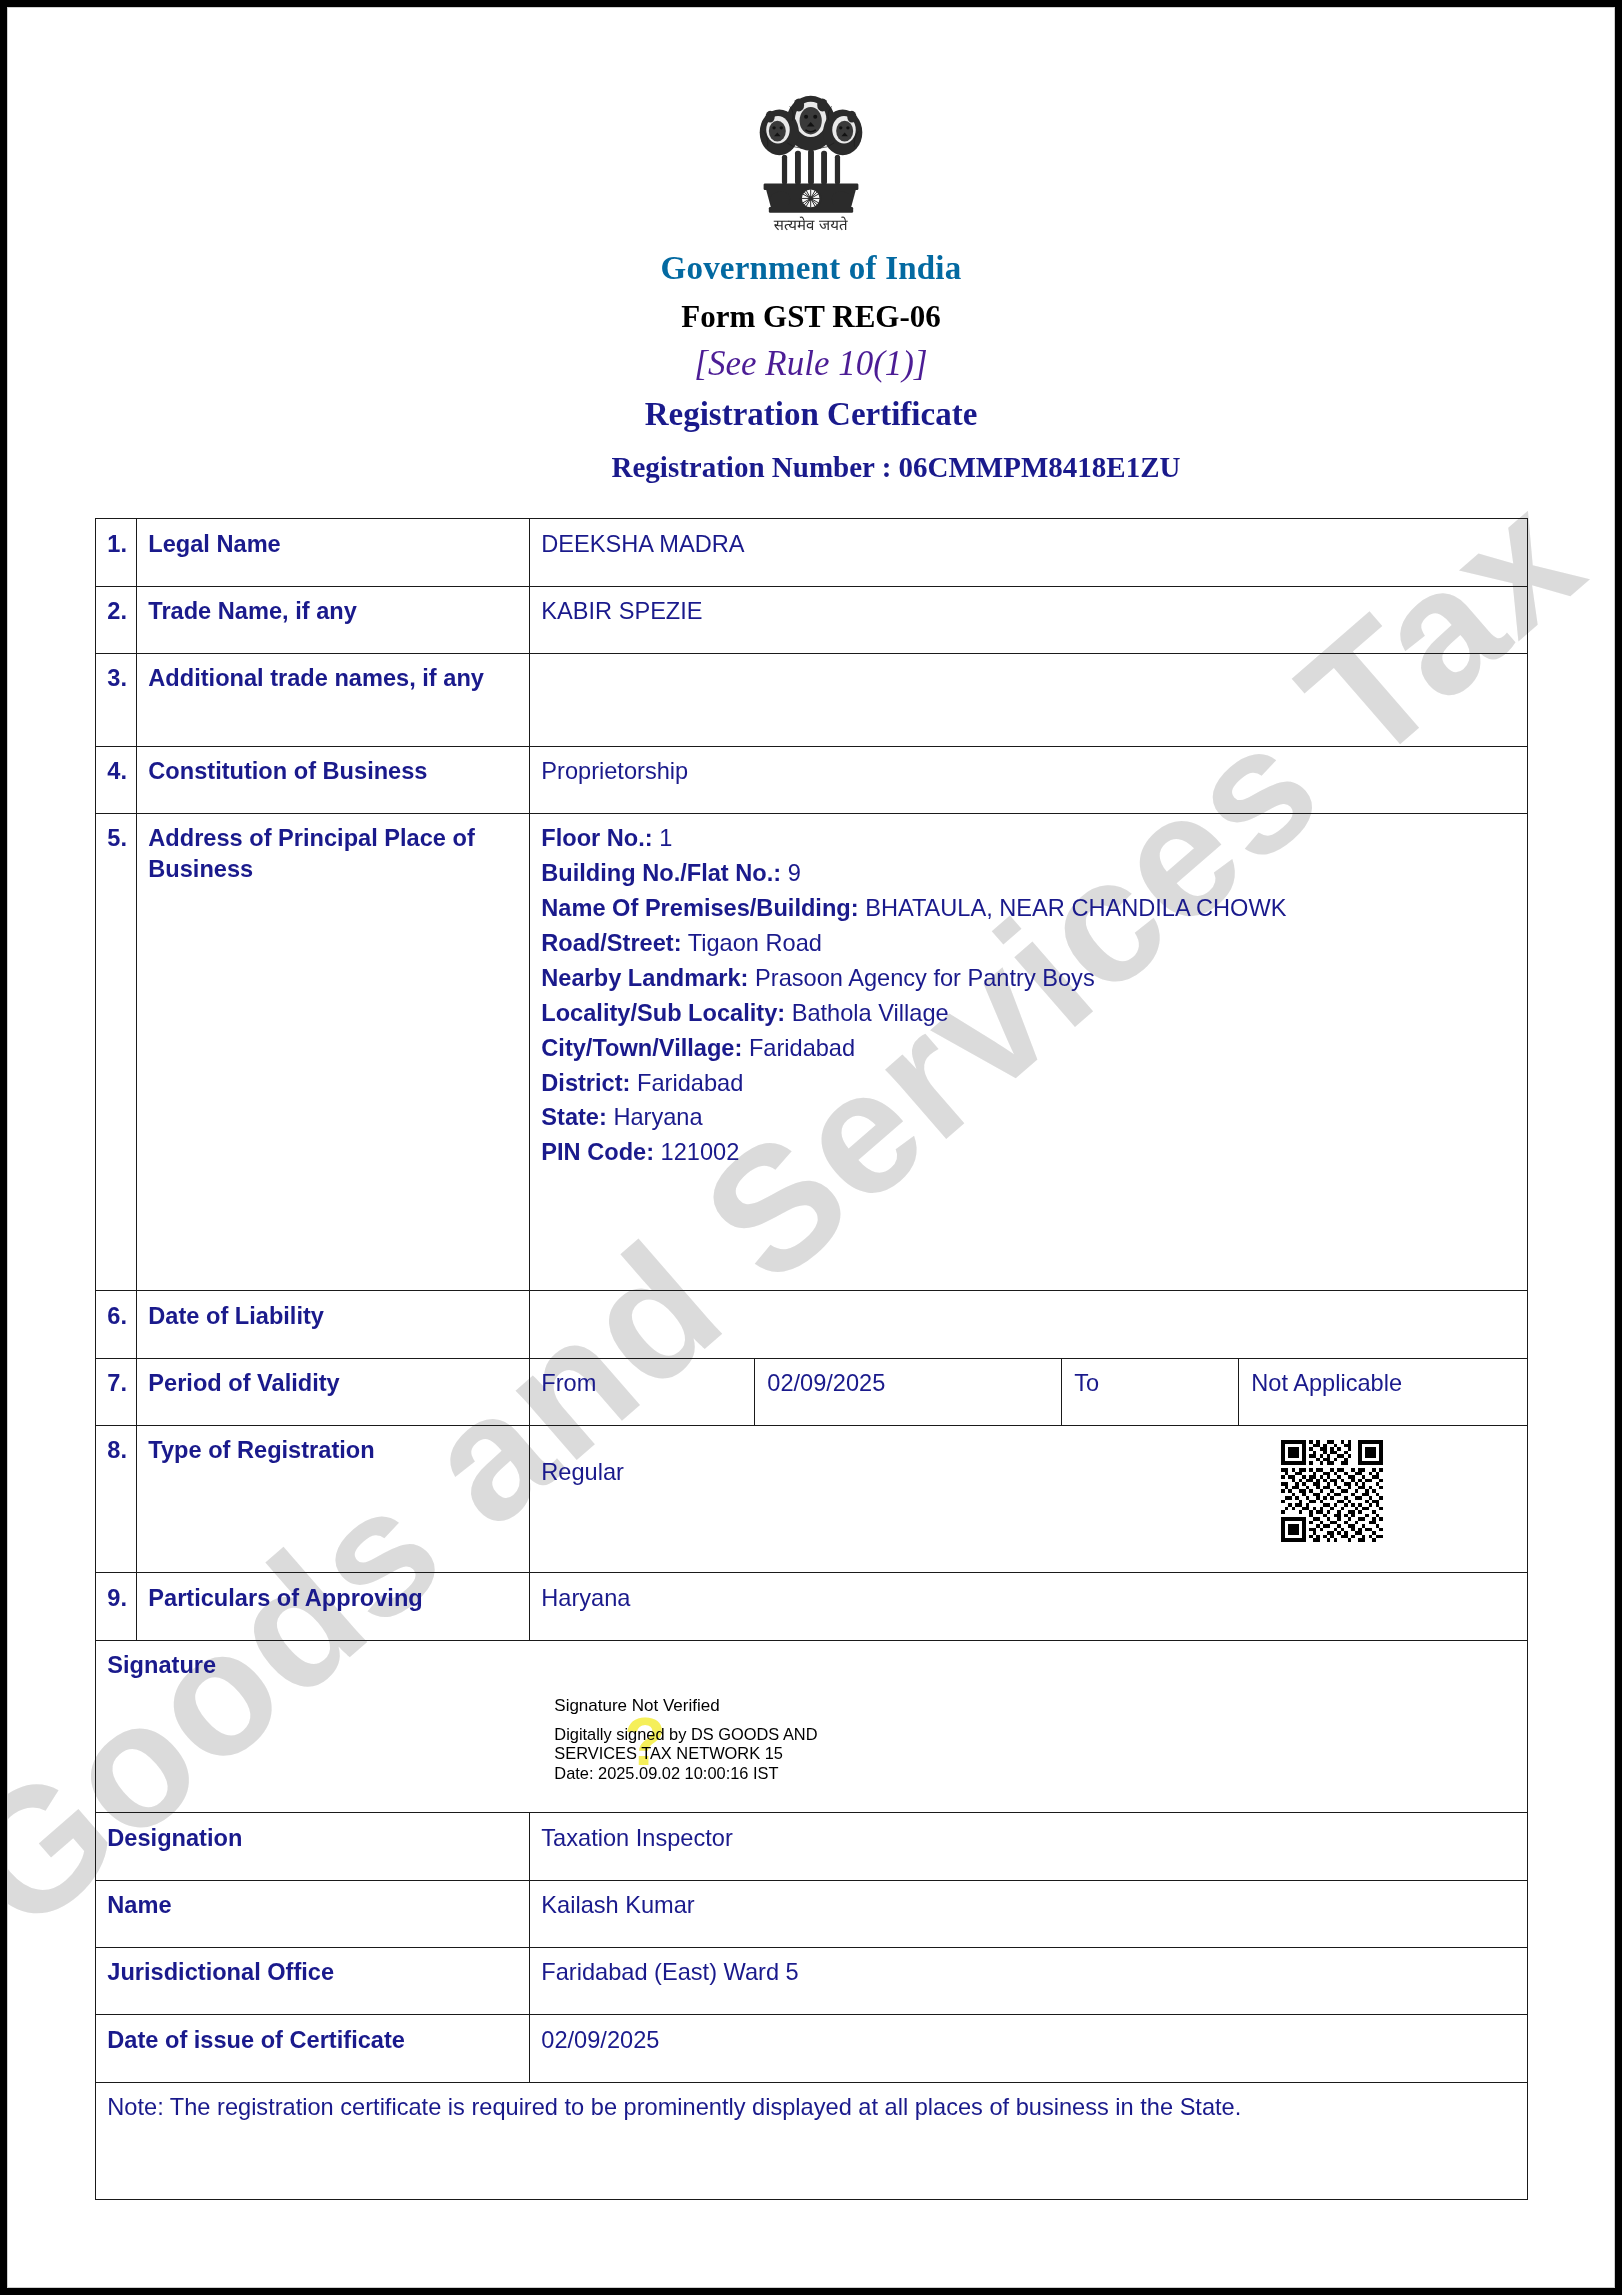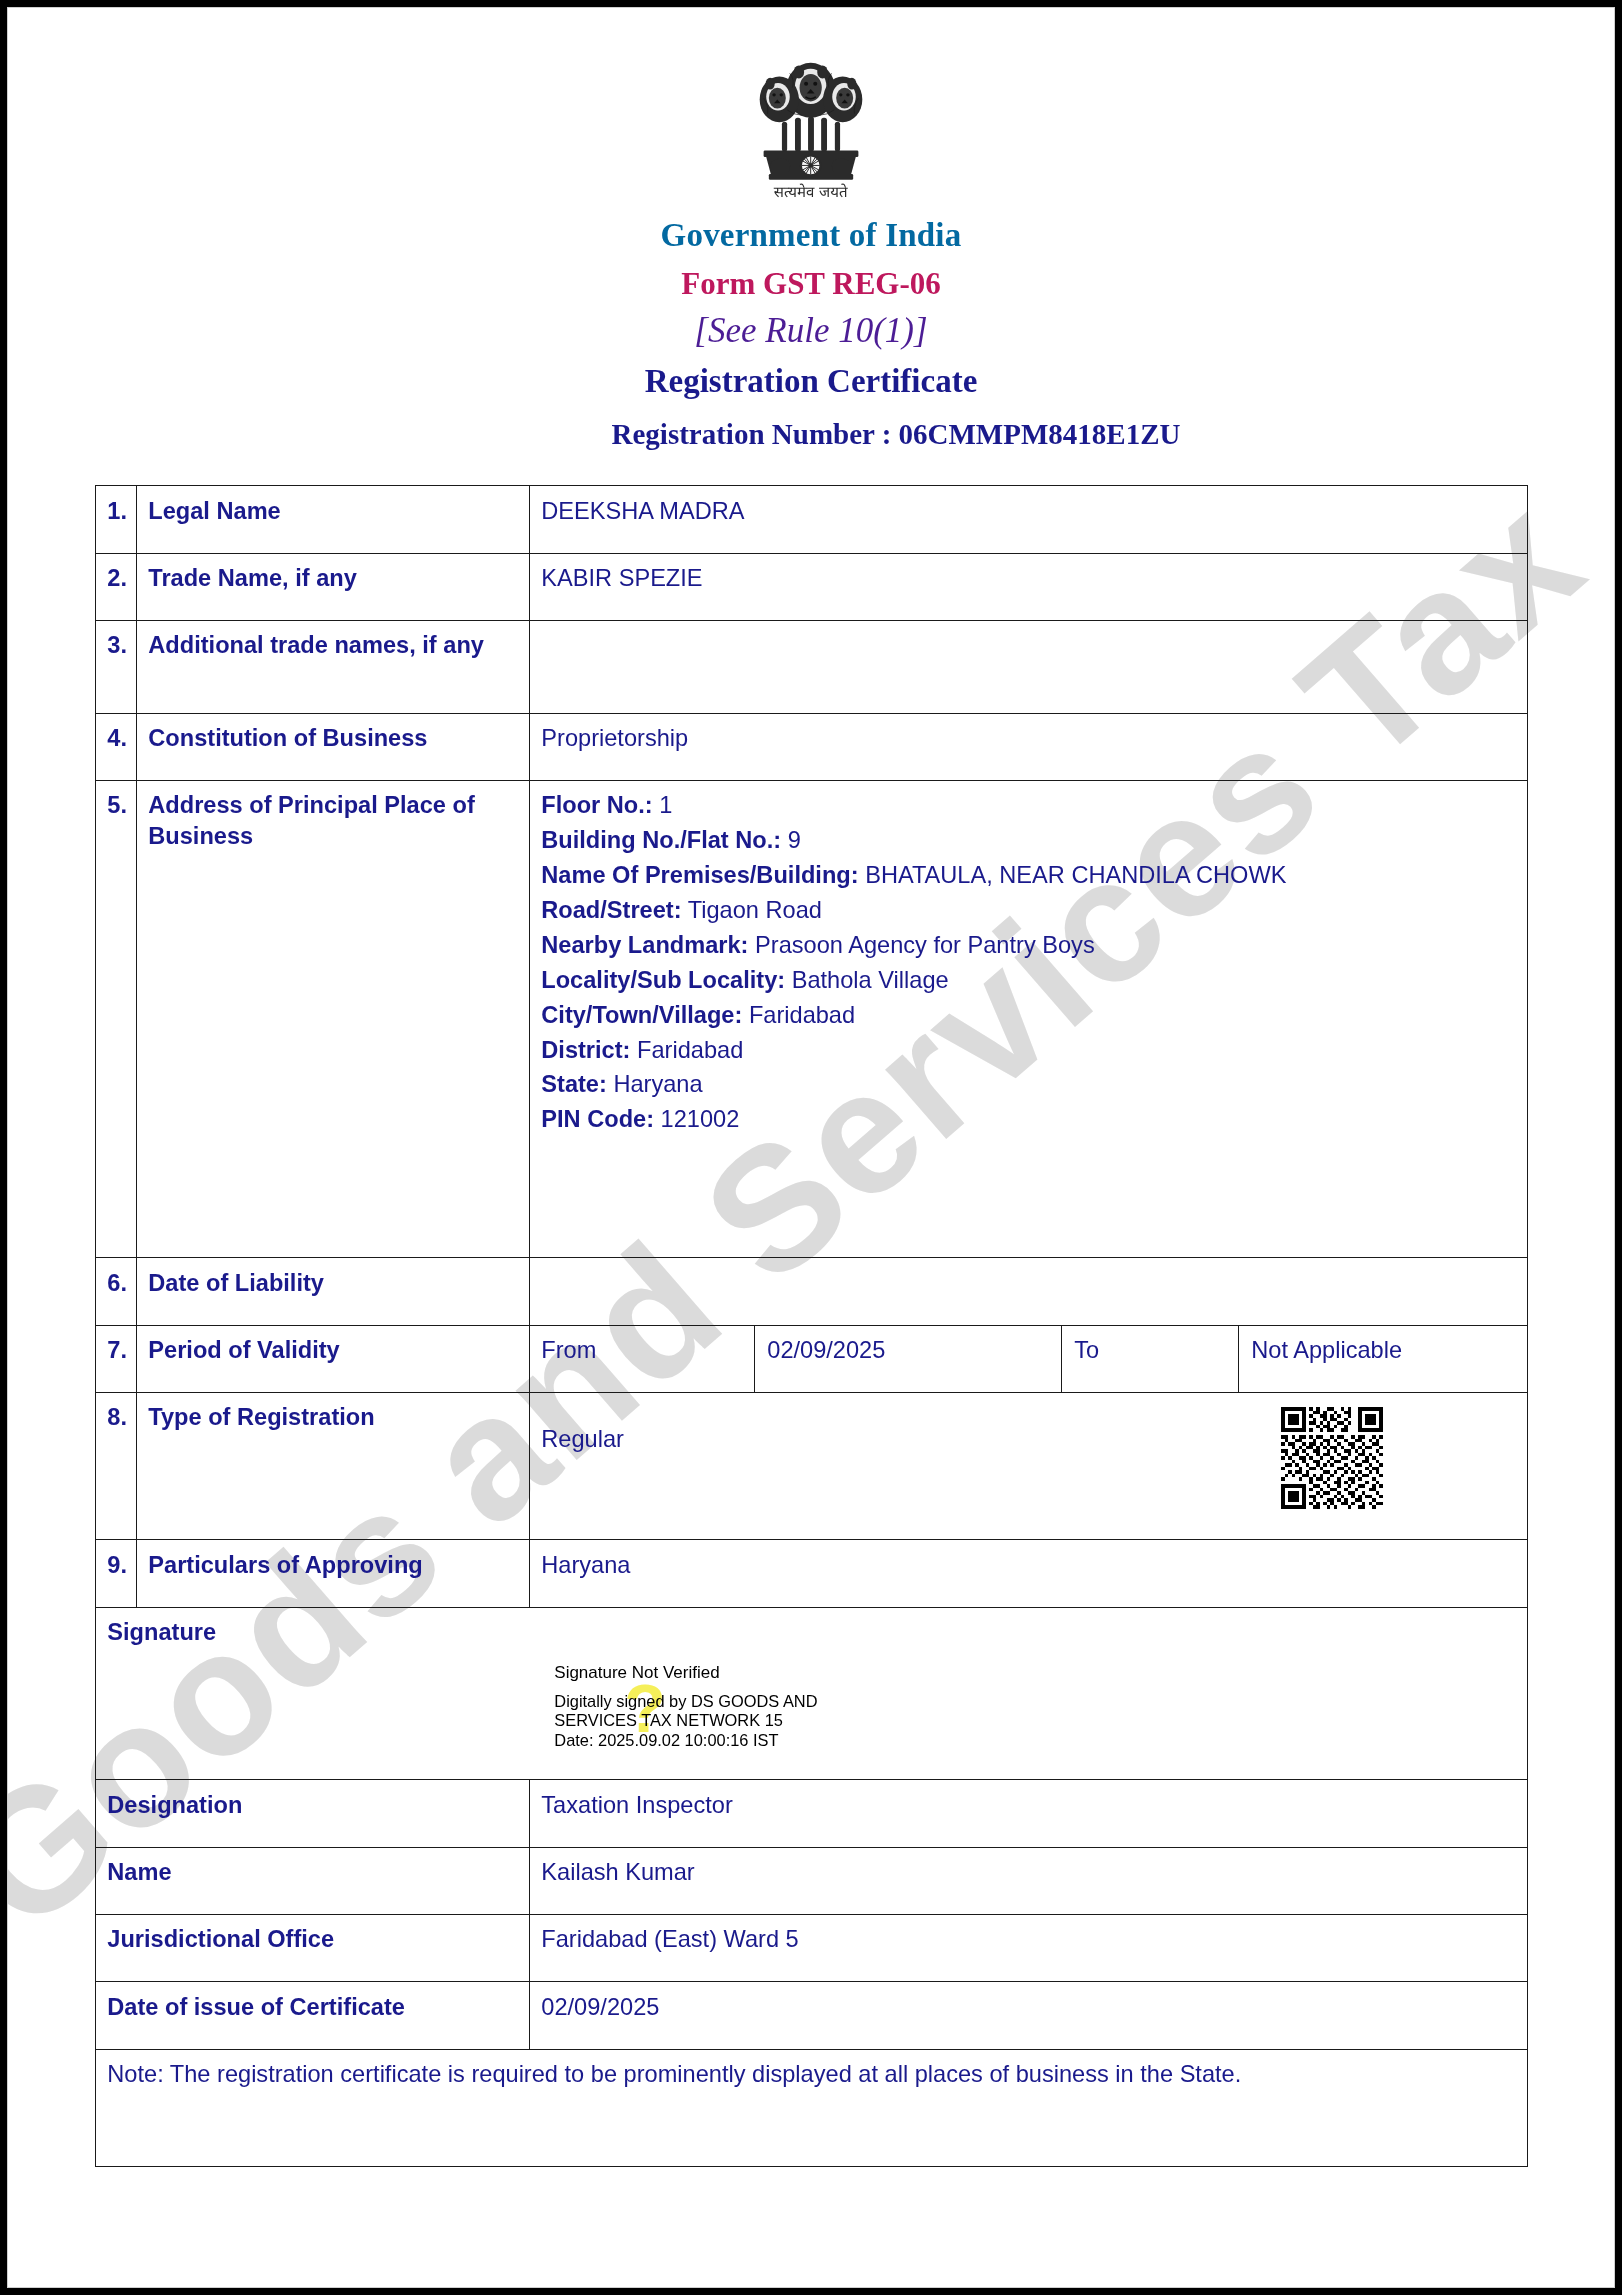--- a/index.html
+++ b/index.html
@@ -61,41 +61,41 @@
 
   
   #content {
     position: relative;
     z-index: 10;
   }
 
   
   .header {
     text-align: center;
-    padding-top: 31px;
+    padding-top: 64px;
   }
   .emblem {
     display: block;
     margin: 0 auto;
     width: 134px;
     height: 164px;
   }
   .gov-title {
     font-family: "Liberation Serif", serif;
     font-weight: bold;
     font-size: 33px;
     color: #0369a1;
     margin-top: 14.4px;
     letter-spacing: 0.2px;
   }
   .form-title {
     font-family: "Liberation Serif", serif;
     font-weight: bold;
     font-size: 31px;
-    color: #be185d;
+    color: #000000;
     margin-top: 11.8px;
   }
   .rule-ref {
     font-family: "Liberation Serif", serif;
     font-style: italic;
     font-size: 35px;
     color: #4c1d95;
     margin-top: 9.2px;
   }
   .cert-title {

